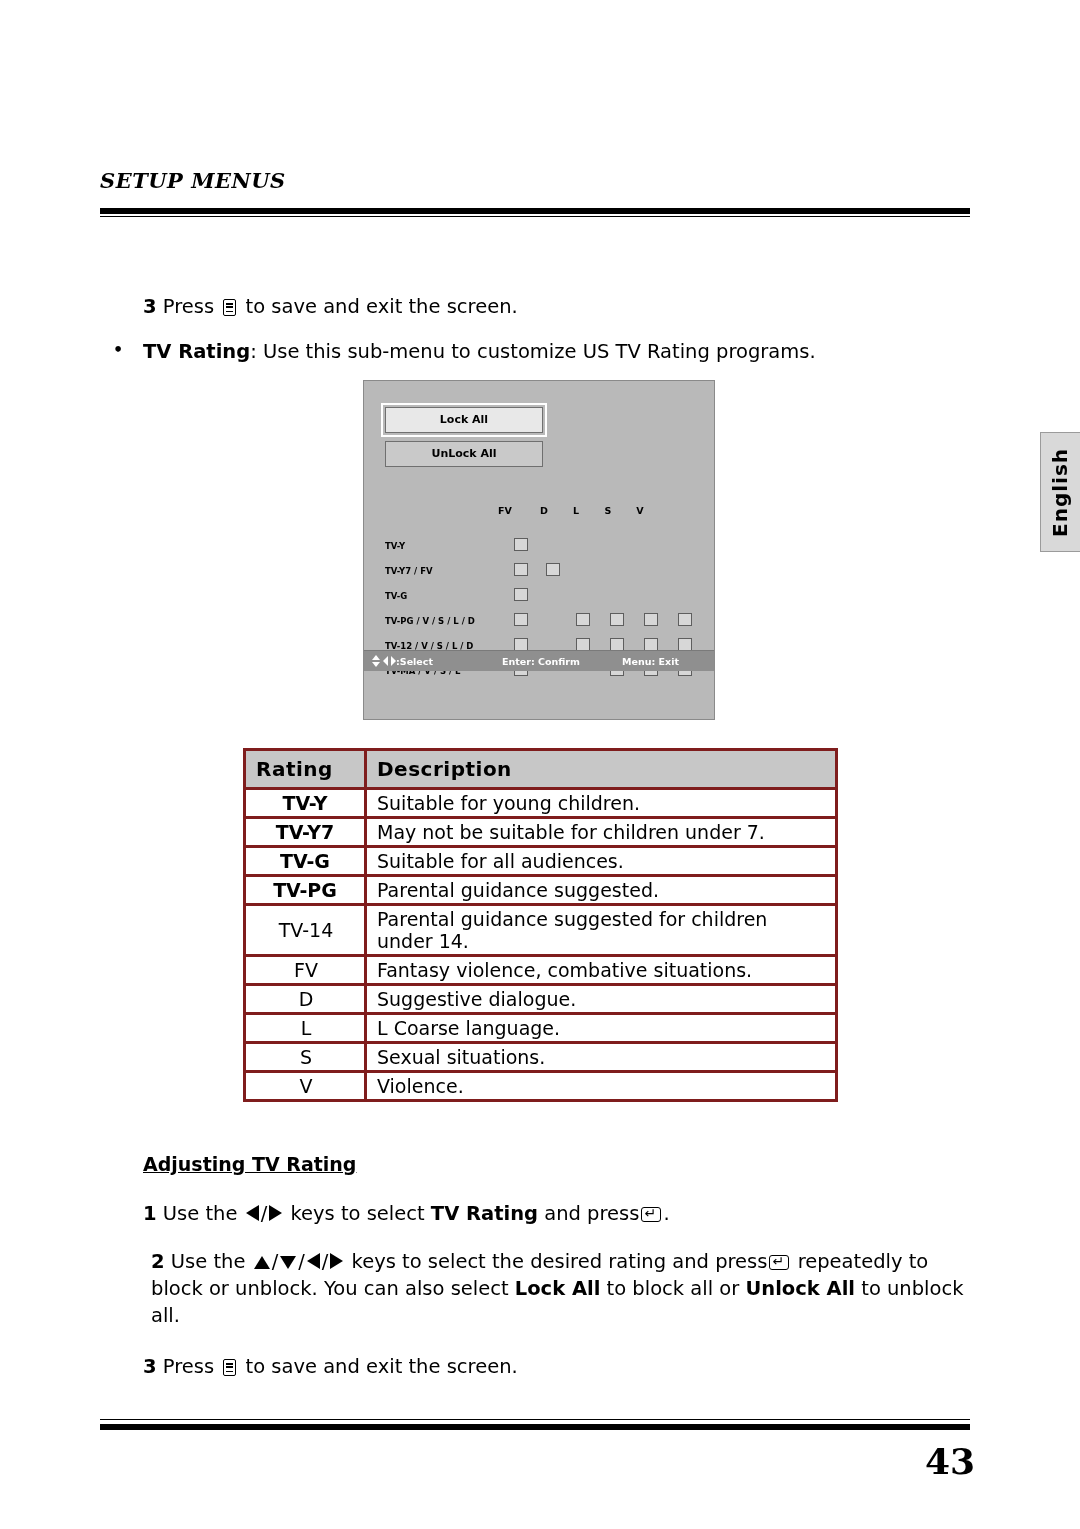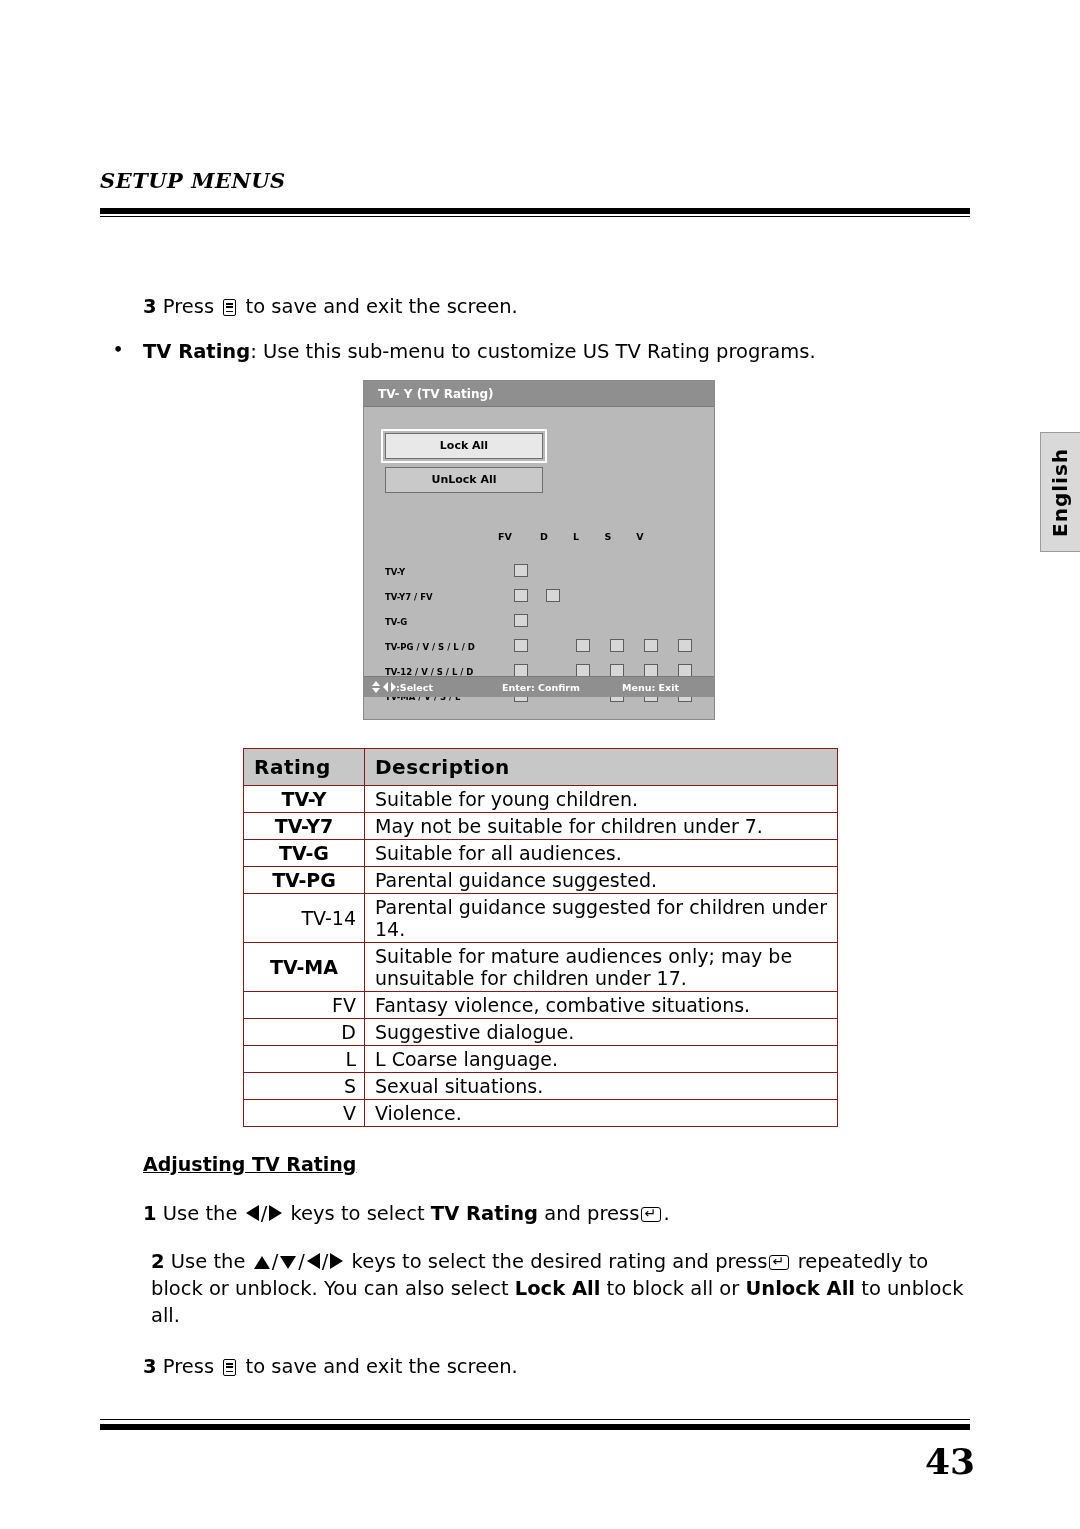--- a/index.html
+++ b/index.html
@@ -248,39 +248,39 @@
   
   .rtable {
     position: absolute;
     left: 243px;
     top: 748px;
     width: 595px;
     border-collapse: collapse;
     font-size: 19px;
   }
   .rtable td, .rtable th {
-    border: 1px solid #7f1d1d;
+    border: 3px solid #7f1d1d;
     padding: 2px 8px;
     vertical-align: middle;
   }
   .rtable thead th {
     background: #c7c7c7;
     font-weight: bold;
     font-size: 20px;
     text-align: left;
     padding: 6px 10px;
     letter-spacing: 0.5px;
   }
   .rtable td.code {
     width: 121px;
     font-weight: bold;
     text-align: center;
     font-size: 19px;
   }
-  .rtable td.code.plain { font-weight: normal; text-align: right; padding-left: 10px; }
+  .rtable td.code.plain { font-weight: normal; text-align: center; padding-left: 10px; }
   .rtable td.desc { padding-left: 10px; }
 
   .subhead {
     position: absolute;
     left: 143px;
     top: 1153px;
     font-size: 19px;
     font-weight: bold;
     text-decoration: underline;
   }
@@ -334,21 +334,20 @@
   <span class="icon-menu"></span>
   <span>to save and exit the screen.</span>
 </div>
 
 <div class="bullet-dot" style="top:340px;">•</div>
 <div class="step" style="left:143px; top:338px;">
   <strong>TV Rating</strong><span>: Use this sub-menu to customize US TV Rating programs.</span>
 </div>
 
 <div class="osd">
-  <div class="osd-title">TV- Y (TV Rating)</div>
   <div class="osd-body">
 
     <div class="osd-btn-outline"></div>
     <div class="osd-btn lock">Lock All</div>
     <div class="osd-btn unlock">UnLock All</div>
 
     <div class="colhead" style="left:129px;">FV</div>
     <div class="colhead" style="left:168px;">D</div>
     <div class="colhead" style="left:200px;">L</div>
     <div class="colhead" style="left:232px;">S</div>
@@ -414,24 +413,20 @@
       <td class="code">TV-G</td>
       <td class="desc">Suitable for all audiences.</td>
     </tr>
     <tr>
       <td class="code">TV-PG</td>
       <td class="desc">Parental guidance suggested.</td>
     </tr>
     <tr>
       <td class="code plain">TV-14</td>
       <td class="desc">Parental guidance suggested for children under 14.</td>
-    </tr>
-    <tr>
-      <td class="code">TV-MA</td>
-      <td class="desc">Suitable for mature audiences only; may be unsuitable for children under 17.</td>
     </tr>
     <tr>
       <td class="code plain">FV</td>
       <td class="desc">Fantasy violence, combative situations.</td>
     </tr>
     <tr>
       <td class="code plain">D</td>
       <td class="desc">Suggestive dialogue.</td>
     </tr>
     <tr>

